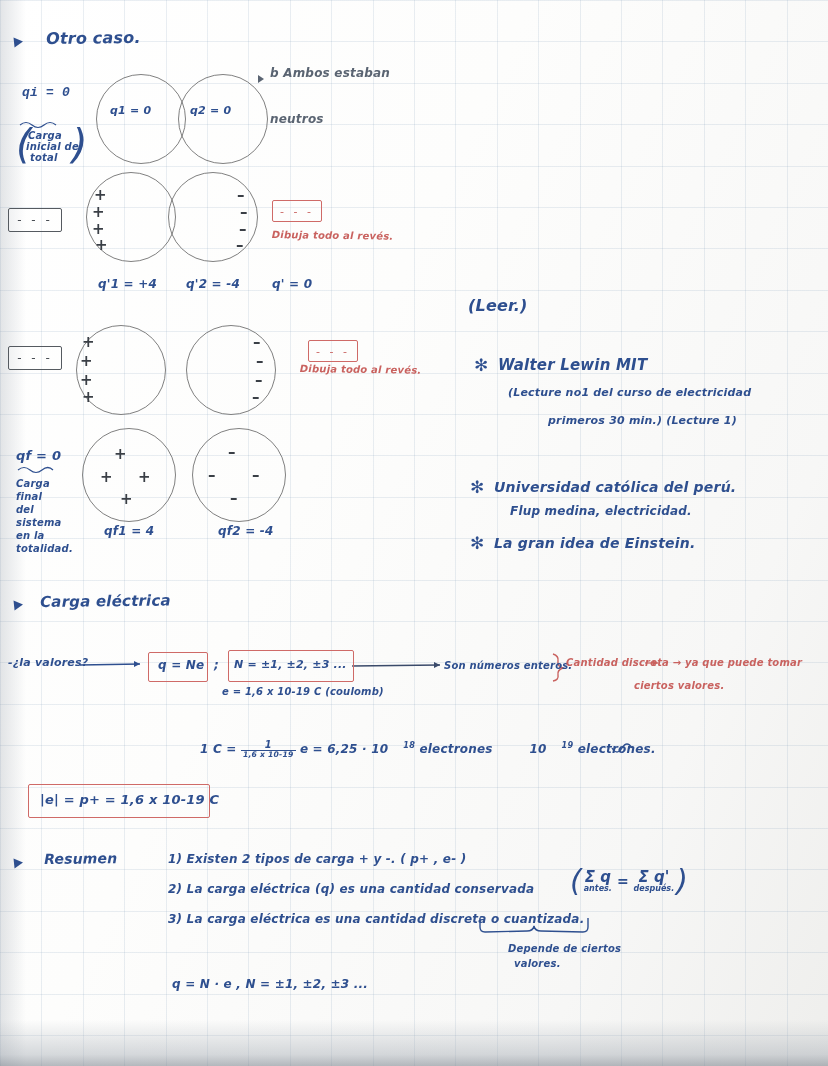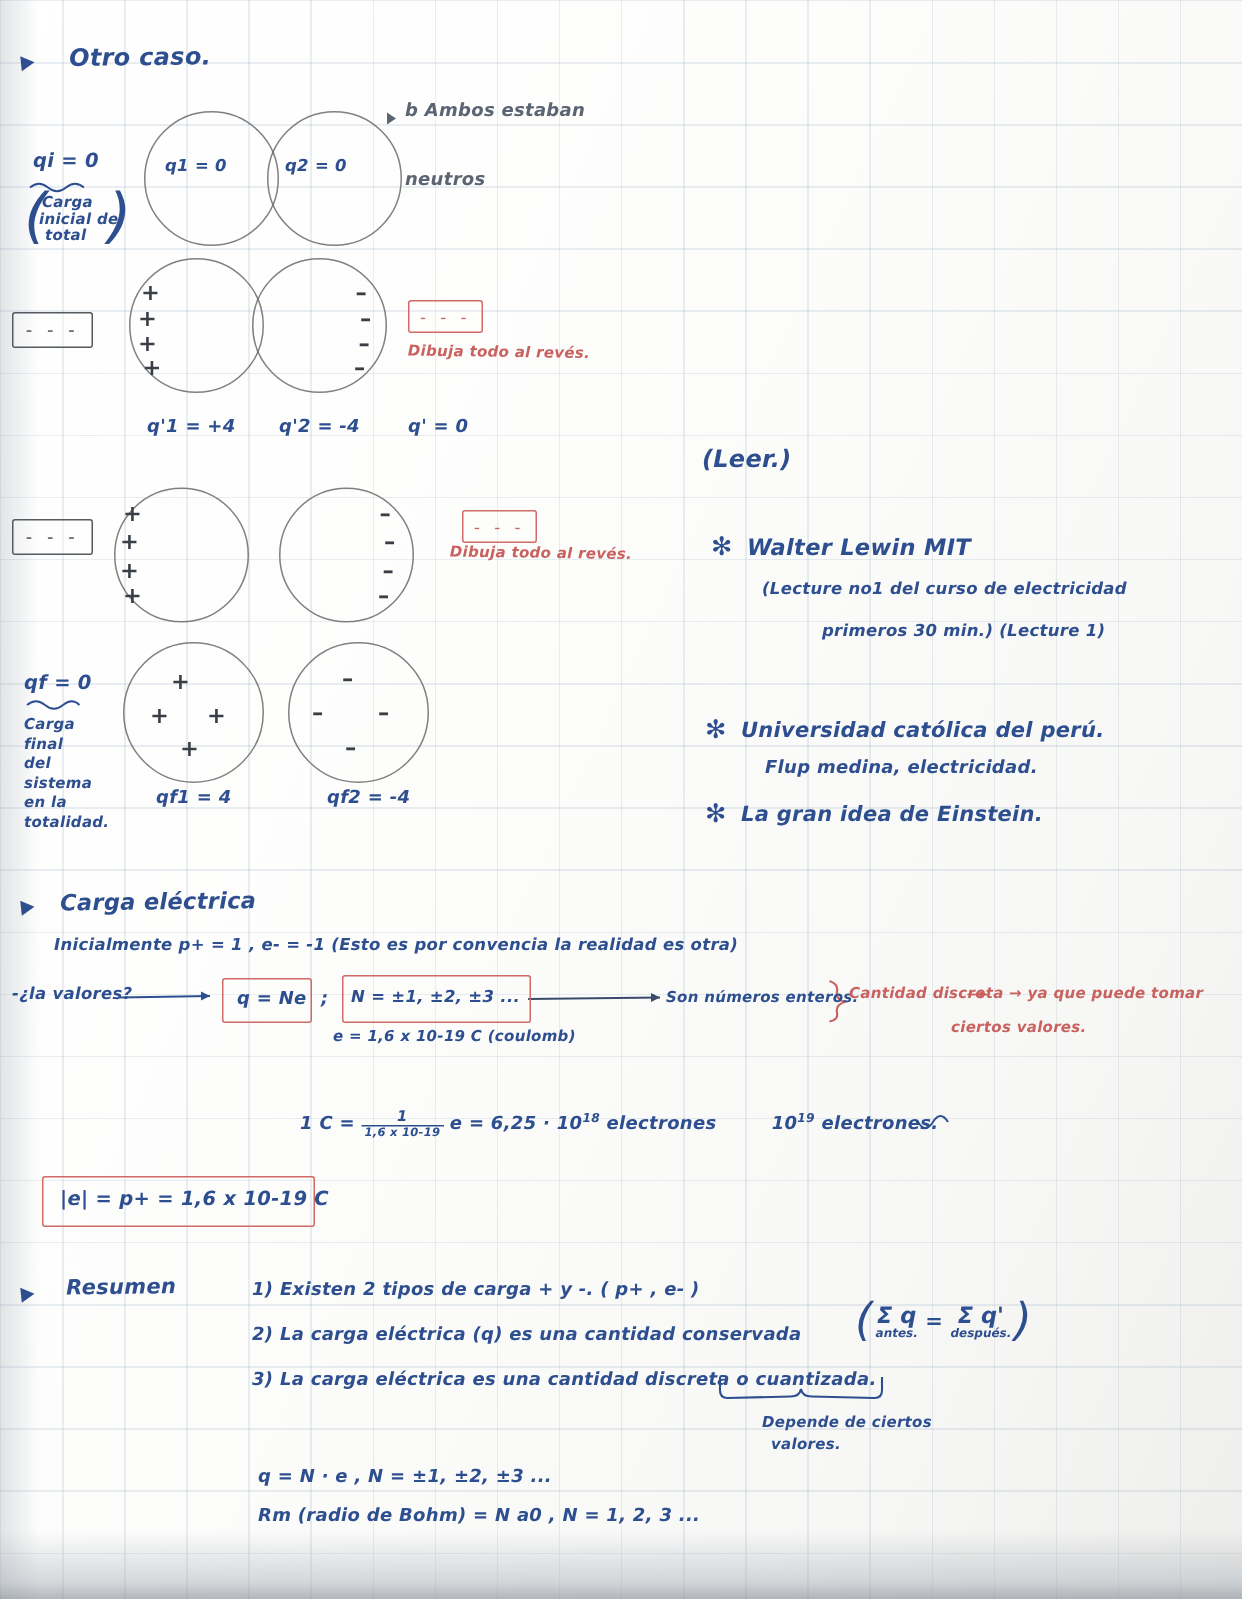--- a/index.html
+++ b/index.html
@@ -123,21 +123,21 @@
     font-family: "DejaVu Sans", sans-serif;
   }
 
   
   svg.ink {
     position: absolute; left:0; top:0;
     width: 828px; height: 1066px;
     pointer-events: none;
   }
 
-  sup.h { font-size: 0.68em; vertical-align: super; }
+  sup.h { font-size: 0.68em; vertical-align: super; margin-left: 15px; }
 
   .frac {
     display: inline-block;
     text-align: center;
     vertical-align: middle;
     font-size: 0.82em;
     line-height: 1.05;
   }
   .frac .num { display:block; border-bottom: 1px solid #2e4f8f; padding: 0 3px; }
   .frac .den { display:block; font-size: 0.78em; padding: 0 2px; }
@@ -180,21 +180,21 @@
     
     <path d="M258,75 l6,4 l-6,4 z" fill="#5a6472"></path>
   </svg>
 
   <div class="bullet" style="left:14px; top:37px;"></div>
   <div class="hw s16 tilt2" style="left:46px; top:30px;">Otro caso.</div>
 
   <div class="hw s12" style="left:270px; top:67px; color:#5a6472;">b Ambos estaban</div>
   <div class="hw s12" style="left:270px; top:96px; color:#5a6472;margin-top:17px;">neutros</div>
 
-  <div class="hw s13" style="left:22px; top:101px;">qi = 0</div>
+  <div class="hw s13" style="left:22px; top:86px;font-family:Liberation Mono, monospace;">qi = 0</div>
   <div class="hw s10" style="left:28px; top:130px;">Carga</div>
   <div class="hw s10" style="left:26px; top:141px;">inicial del</div>
   <div class="hw s10" style="left:30px; top:152px;">total</div>
   <div class="hw" style="left:16px; top:121px; font-size:40px; font-weight:300;">(</div>
   <div class="hw" style="left:72px; top:121px; font-size:40px; font-weight:300;">)</div>
 
   <div class="circle" style="left:96px; top:74px; width:88px; height:88px;"></div>
   <div class="circle" style="left:178px; top:74px; width:88px; height:88px;"></div>
   <div class="hw s11" style="left:110px; top:105px;">q1 = 0</div>
   <div class="hw s11" style="left:190px; top:105px;">q2 = 0</div>
@@ -267,21 +267,20 @@
   <div class="star" style="left:470px; top:477px;">✻</div>
   <div class="hw s14" style="left:494px; top:479px;font-style:italic;">Universidad católica del perú.</div>
   <div class="hw s12" style="left:510px; top:505px;">Flup medina, electricidad.</div>
 
   <div class="star" style="left:470px; top:533px;">✻</div>
   <div class="hw s14" style="left:494px; top:535px;">La gran idea de Einstein.</div>
 
   <div class="bullet" style="left:14px; top:600px;"></div>
   <div class="hw s15 tilt2" style="left:40px; top:594px;">Carga eléctrica</div>
 
-  <div class="hw s11" style="left:36px; top:624px;">Inicialmente   p+ = 1 ,  e- = -1   (Esto es por convencia la realidad es otra)</div>
 
   <div class="hw s11" style="left:8px; top:657px;">-¿la valores?</div>
 
   <div class="redframe" style="left:148px; top:652px; width:58px; height:28px;"></div>
   <div class="hw s12" style="left:158px; top:659px;">q = Ne</div>
 
   <div class="hw s12" style="left:214px; top:659px;">;</div>
 
   <div class="redframe" style="left:228px; top:650px; width:124px; height:30px;"></div>
   <div class="hw s11" style="left:234px; top:659px;">N = ±1, ±2, ±3 ...</div>
@@ -327,15 +326,14 @@
       <span class="top">Σ q'</span>
       <span class="bot">después.</span>
     </span>
     <span class="bigparen">)</span>
   </div>
 
   <div class="hw s10" style="left:508px; top:943px;">Depende de ciertos</div>
   <div class="hw s10" style="left:514px; top:958px;">valores.</div>
 
   <div class="hw s12" style="left:172px; top:978px;">q = N · e ,    N = ±1, ±2, ±3 ...</div>
-  <div class="hw s12" style="left:172px; top:1004px;">Rm (radio de Bohm) = N a0 ,    N = 1, 2, 3 ...</div>
 
 </div>
 
 </body></html>

